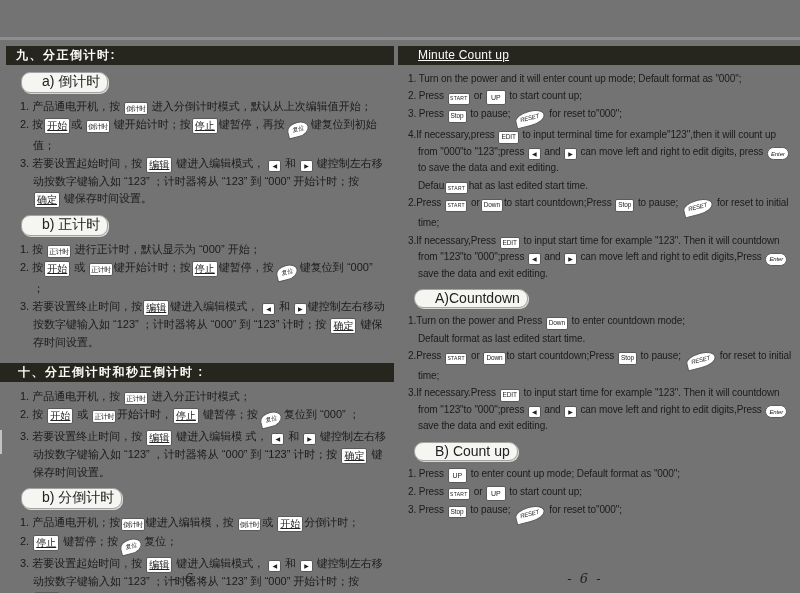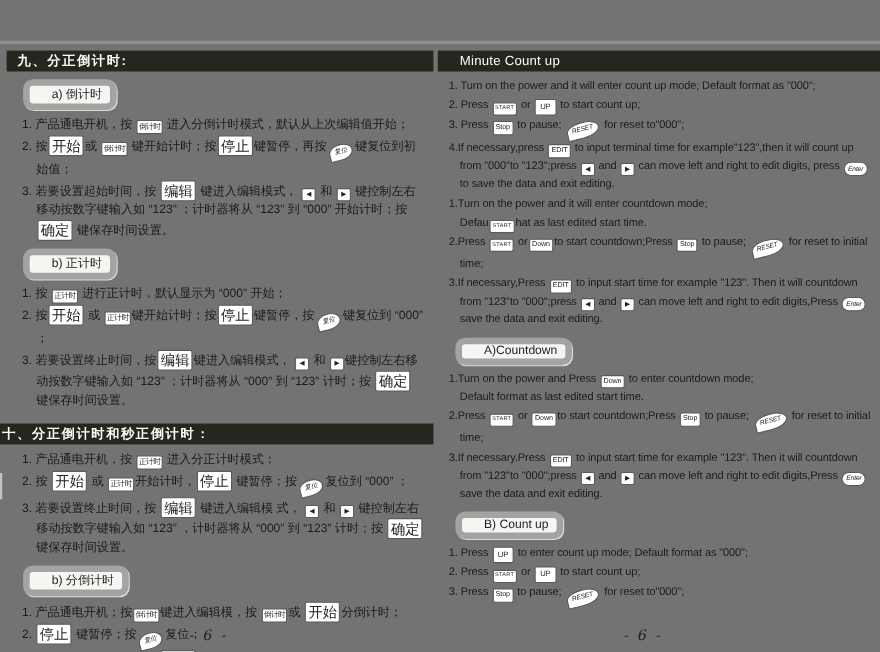--- a/index.html
+++ b/index.html
@@ -10,39 +10,39 @@
   .artifact { position:absolute; left:0; top:430px; width:2px; height:24px; background:#c3c3c3; }
 
   .col { position:absolute; top:44px; }
   .col.left  { left:6px;  width:388px; }
   .col.right { left:398px; width:402px; }
 
   .bar { background:#26261f; color:#fbfbf8; font-size:12px; padding:2px 8px 3px 12px;
          margin:12px 0 6px 0; line-height:14px; }
   .col .bar:first-child { margin-top:2px; }
   .col.left .bar { font-weight:bold; letter-spacing:1.5px; padding-left:10px; }
-  .col.left .bar.edge { margin-left:-6px; padding-left:2px; }
-  .col.right .bar { padding-left:20px; letter-spacing:0.2px; }
+  .col.left .bar.edge { margin-left:-6px; padding-left:18px; }
+  .col.right .bar { padding-left:20px; letter-spacing:0.2px;text-decoration:underline; }
 
   .pill-row { margin:7px 0 5px 15px; }
   .col.right .pill-row { margin-left:16px; }
-  .pill { display:inline-block; border:6px solid #a3a3a3; border-radius:9px; background:#f5f5f1;
-          padding:0px 7px 1px 20px; font-size:11px; color:#222; box-shadow:1px 1px 0 #d8d8d4; }
+  .pill { display:inline-block; border:1px solid #a3a3a3; border-radius:9px; background:#f5f5f1;
+          padding:0px 7px 1px 20px; font-size:14px; color:#222; box-shadow:1px 1px 0 #d8d8d4; }
 
   .para { margin:0 16px 1px 14px; padding-left:13px; text-indent:-13px; }
   .col.left  .para { font-size:11px; line-height:17px; width:366px; }
   .col.right .para { font-size:10px; line-height:16.4px; width:388px; margin-left:10px;
                      padding-left:10px; text-indent:-10px; letter-spacing:-0.1px; }
   .para.cont { padding-left:0; text-indent:0; margin-left:24px; }
   .col.right .para.cont { margin-left:20px; }
 
   .key { display:inline-block; border:1px solid #5a5a5a; background:#fff; color:#222;
          line-height:1; vertical-align:-1px; border-radius:2px; white-space:nowrap;
          font-family:"Liberation Sans","DejaVu Sans",sans-serif; margin:0 1px; text-indent:0; }
-  .key.cn    { font-size:13px; padding:2px 2px; }
+  .key.cn    { font-size:10px; padding:2px 2px;text-decoration:underline; }
   .key.cn3   { font-size:7px;   padding:2px 1px; letter-spacing:-0.5px; }
   .key.arrow { font-size:6px;   padding:2px 3px; }
   .key.start { font-size:5px;   padding:2.5px 1.5px; letter-spacing:0.3px; }
   .key.up    { font-size:7px;   padding:3px 4px; }
   .key.en    { font-size:6.5px; padding:2px 2px; }
   .key.oval  { font-size:6px;   padding:2.5px 3px; border-radius:8px; font-style:italic; }
   .key.reset { font-size:6px;   padding:3px 4px 4px 4px; font-style:italic;
                border-radius:65% 60% 70% 0%; transform:rotate(-14deg);
                margin:0 2px; vertical-align:-3px; }
 
@@ -76,21 +76,20 @@
       <div class="para"><span class="txt">1. 产品通电开机；按</span><span class="key cn3">倒计时</span><span class="txt">键进入编辑模，按 </span><span class="key cn3">倒计时</span><span class="txt">或 </span><span class="key cn">开始</span><span class="txt">分倒计时；</span></div>
       <div class="para"><span class="txt">2. </span><span class="key cn">停止</span><span class="txt"> 键暂停；按</span><span class="key reset">复位</span><span class="txt">复位；</span></div>
       <div class="para"><span class="txt">3. 若要设置起始时间，按 </span><span class="key cn">编辑</span><span class="txt"> 键进入编辑模式， </span><span class="key arrow">◀</span><span class="txt"> 和 </span><span class="key arrow">▶</span><span class="txt"> 键控制左右移动按数字键输入如 “123” ；计时器将从 “123” 到 “000” 开始计时；按 </span><span class="key cn">确定</span></div>
     </div>
   <div class="col right">
       <div class="bar">Minute Count up</div>
       <div class="para"><span class="txt">1. Turn on the power and it will enter count up mode; Default format as "000";</span></div>
       <div class="para"><span class="txt">2. Press </span><span class="key start">START</span><span class="txt"> or </span><span class="key up">UP</span><span class="txt"> to start count up;</span></div>
       <div class="para"><span class="txt">3. Press </span><span class="key en">Stop</span><span class="txt"> to pause; </span><span class="key reset">RESET</span><span class="txt"> for reset to"000";</span></div>
       <div class="para"><span class="txt">4.If necessary,press </span><span class="key en">EDIT</span><span class="txt"> to input terminal time for example"123",then it will count up from "000"to "123";press </span><span class="key arrow">◀</span><span class="txt"> and </span><span class="key arrow">▶</span><span class="txt"> can move left and right to edit digits, press </span><span class="key oval">Enter</span><span class="txt"> to save the data and exit editing.</span></div>
-      <div class="para"><span class="txt">1.Turn on the power and it will enter countdown mode;</span></div>
       <div class="para cont"><span class="txt">Defau</span><span class="key start">START</span><span class="txt">hat as last edited start time.</span></div>
       <div class="para"><span class="txt">2.Press </span><span class="key start">START</span><span class="txt"> or</span><span class="key en">Down</span><span class="txt">to start countdown;Press </span><span class="key en">Stop</span><span class="txt"> to pause; </span><span class="key reset">RESET</span><span class="txt"> for reset to initial time;</span></div>
       <div class="para"><span class="txt">3.If necessary,Press </span><span class="key en">EDIT</span><span class="txt"> to input start time for example "123". Then it will countdown from "123"to "000";press </span><span class="key arrow">◀</span><span class="txt"> and </span><span class="key arrow">▶</span><span class="txt"> can move left and right to edit digits,Press </span><span class="key oval">Enter</span><span class="txt"> save the data and exit editing.</span></div>
       <div class="pill-row"><span class="pill">A)Countdown</span></div>
       <div class="para"><span class="txt">1.Turn on the power and Press </span><span class="key en">Down</span><span class="txt"> to enter countdown mode;</span></div>
       <div class="para cont"><span class="txt">Default format as last edited start time.</span></div>
       <div class="para"><span class="txt">2.Press </span><span class="key start">START</span><span class="txt"> or </span><span class="key en">Down</span><span class="txt">to start countdown;Press </span><span class="key en">Stop</span><span class="txt"> to pause; </span><span class="key reset">RESET</span><span class="txt"> for reset to initial time;</span></div>
       <div class="para"><span class="txt">3.If necessary.Press </span><span class="key en">EDIT</span><span class="txt"> to input start time for example "123". Then it will countdown from "123"to "000";press </span><span class="key arrow">◀</span><span class="txt"> and </span><span class="key arrow">▶</span><span class="txt"> can move left and right to edit digits,Press </span><span class="key oval">Enter</span><span class="txt"> save the data and exit editing.</span></div>
       <div class="pill-row"><span class="pill">B) Count up</span></div>
       <div class="para"><span class="txt">1. Press </span><span class="key up">UP</span><span class="txt"> to enter count up mode; Default format as "000";</span></div>

